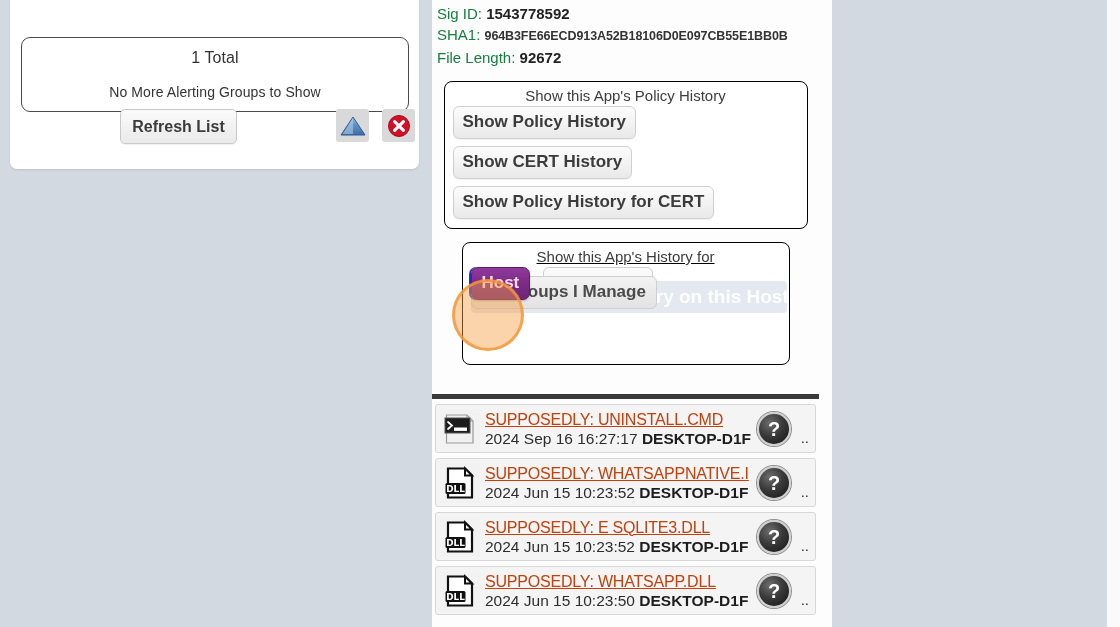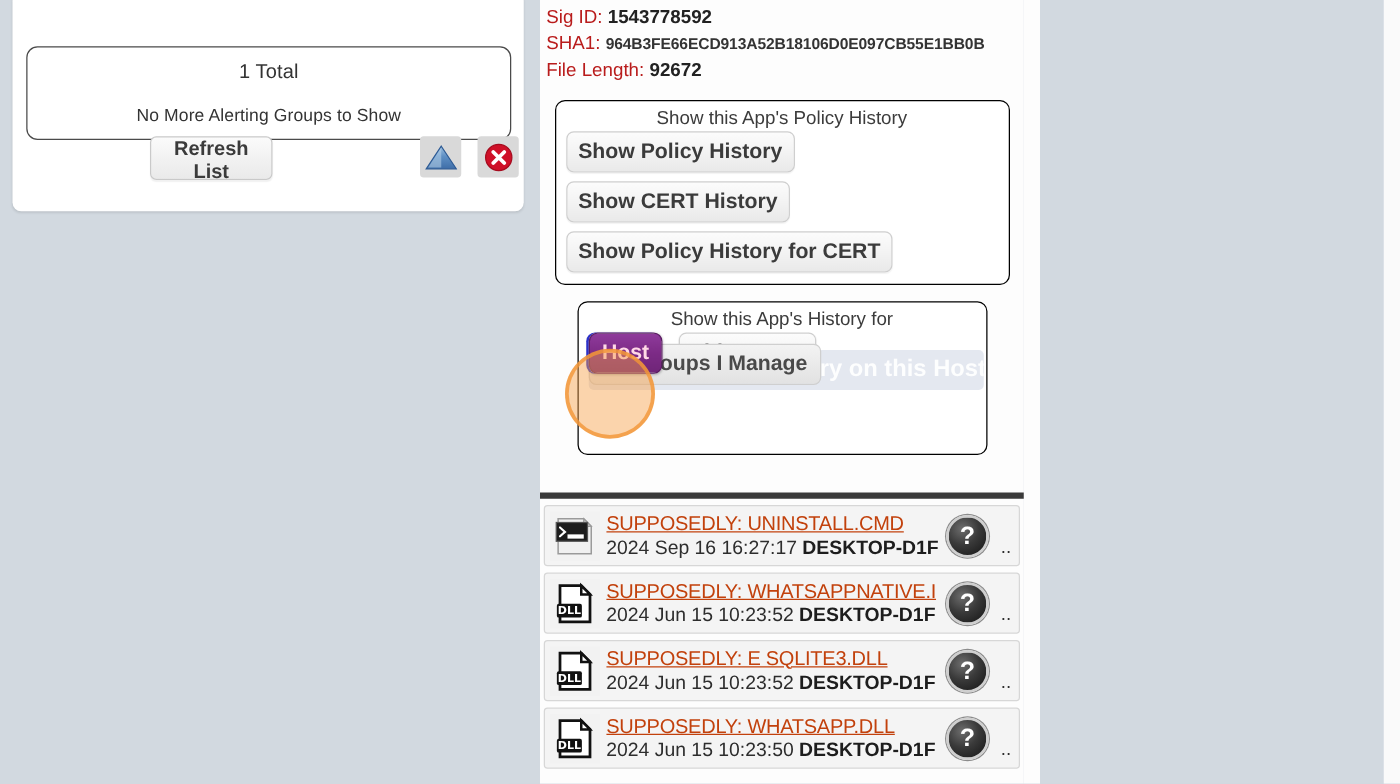--- a/index.html
+++ b/index.html
@@ -43,21 +43,21 @@
   }
   .alert-total {
     font-size: 16px; color: #333; letter-spacing: .1px;
   }
   .alert-msg {
     font-size: 14px; color: #333; letter-spacing: .1px;
   }
 
   .refresh-btn {
     position: absolute; left: 110px; top: 115px;
-    width: 98px; height: 35px;
+    width: 117px; height: 35px;
     background: linear-gradient(180deg,#fbfbfb 0%,#f1f1f1 55%,#eaeaea 100%);
     border: 1px solid #c9c9c9;
     border-radius: 5px;
     font-family: "Liberation Sans", sans-serif;
     font-size: 16px; font-weight: bold; color: #3b3b3b;
     cursor: pointer;
     box-shadow: 0 1px 1px rgba(0,0,0,.06);
   }
 
   .icon-btn {
@@ -73,21 +73,21 @@
 
   
   .content {
     position: absolute; left: 432px; top: 0;
     width: 387px; height: 627px;
     background: #fdfdfd;
   }
 
   .meta { padding: 3px 5px 0 5px; }
   .meta-line { font-size: 15px; color: #3c3c3c; line-height: 21px; white-space: nowrap; }
-  .meta-label { color: #b91c1c; }
+  .meta-label { color: #15803d; }
   .meta-strong { font-weight: bold; color: #222; }
   .sha-val { font-size: 12.5px; font-weight: bold; color: #333; letter-spacing: -.1px; }
 
   
   .panel {
     position: relative;
     margin: 0 auto;
     background: #ffffff;
     border: 1px solid #000000;
     border-radius: 8px;
@@ -110,21 +110,21 @@
     margin: 0 0 7px 8px;
     cursor: pointer;
     box-shadow: 0 1px 1px rgba(0,0,0,.05);
     white-space: nowrap;
   }
 
   
   #policy-panel { width: 364px; margin-top: 13px; padding-bottom: 2px; }
 
   
-  #history-panel { width: 328px; margin-top: 13px; height: 123px; overflow: visible; }
+  #history-panel { width: 328px; margin-top: 13px; height: 123px; overflow: visible; text-decoration: underline; }
   .row-inline { position: relative; white-space: nowrap; }
 
   .host-btn {
     display: inline-block;
     position: relative;
     background: linear-gradient(180deg,#8f3a9b 0%,#7c2b86 50%,#6f2578 100%);
     border: 1px solid #5a1d62;
     border-radius: 7px;
     font-family: "Liberation Sans", sans-serif;
     font-size: 17px; font-weight: bold;

